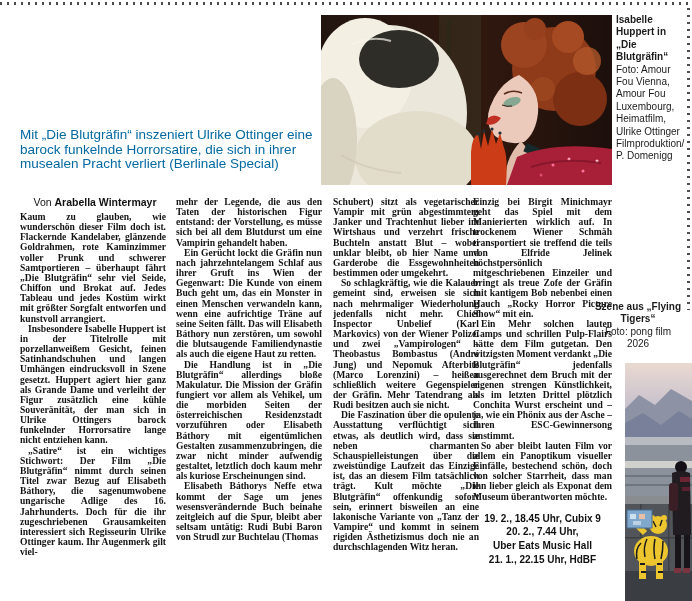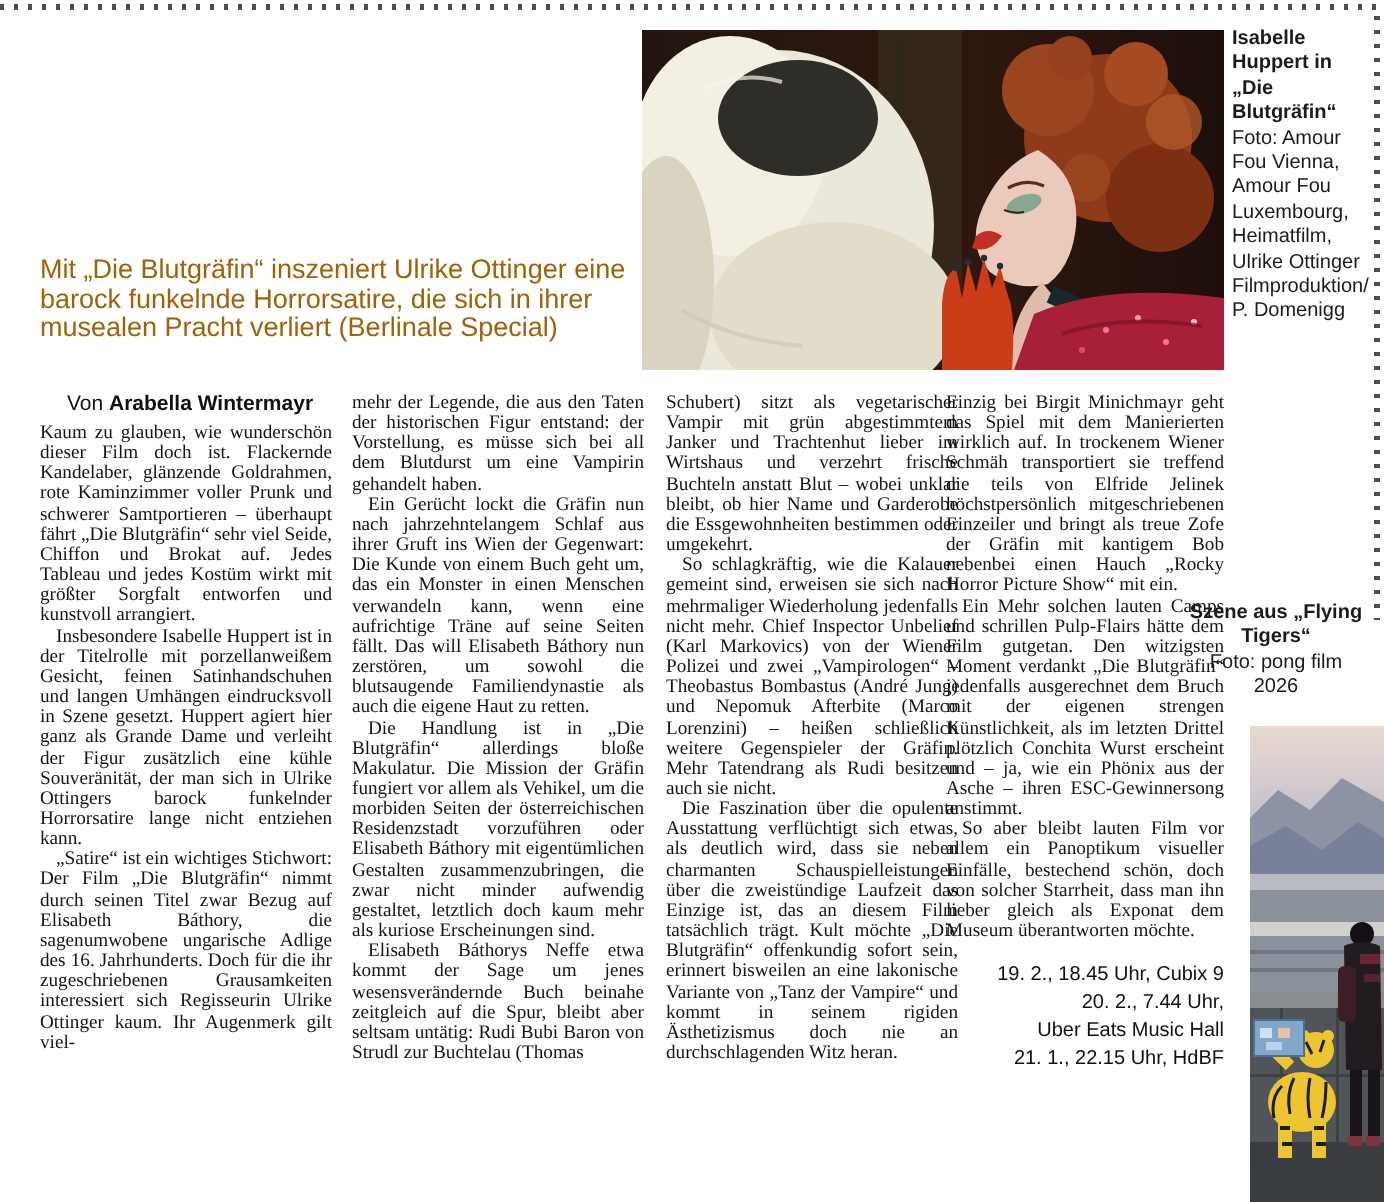--- a/index.html
+++ b/index.html
@@ -7,36 +7,36 @@
         font-family:"Liberation Sans",sans-serif;color:#1a1a1a;}
   .dots-top{position:absolute;left:0;top:2px;width:692px;height:2.5px;
         background-image:repeating-linear-gradient(to right,#4c4c4c 0 2px,transparent 2px 7px);}
   .dots-right{position:absolute;left:687px;top:8px;width:2.5px;height:302px;
         background-image:repeating-linear-gradient(to bottom,#4c4c4c 0 2px,transparent 2px 7px);}
 
   .headline{position:absolute;left:20px;top:24px;width:304px;
         font-family:"DejaVu Serif",serif;font-weight:600;font-size:30px;line-height:1.12;
         letter-spacing:-0.6px;color:#171717;}
   .subhead{position:absolute;left:20px;top:128px;width:302px;
-        font-size:13.5px;line-height:1.09;color:#a16207;}
+        font-size:13.5px;line-height:1.09;color:#0369a1;}
   .byline{position:absolute;left:20px;top:196px;width:150px;font-size:10.5px;color:#111;text-align:center;}
   .byline b{font-weight:700;}
 
   .col{position:absolute;width:146px;font-family:"Liberation Serif",serif;
         font-size:9.6px;line-height:1.06;text-align:justify;color:#141414;
-        overflow:hidden;hyphens:auto;-webkit-hyphens:auto;}
+        overflow:hidden;hyphens:auto;font-weight:bold;-webkit-hyphens:auto;}
   .col p{margin:0;}
   .col p.ind{text-indent:8px;}
   #col1{left:20px;top:212px;height:389px;}
   #col2{left:176px;top:197px;height:404px;}
   #col3{left:333px;top:197px;height:404px;}
   #col4{left:473px;top:197px;width:139px;height:404px;}
 
   .screenings{margin-top:10px;font-family:"Liberation Sans",sans-serif;
-        font-size:10px;line-height:1.38;text-align:right;color:#111;}
+        font-size:10px;line-height:1.38;text-align:center;color:#111;}
 
   .photo{position:absolute;overflow:hidden;}
   #photo-portrait{left:321px;top:15px;width:291px;height:170px;}
   #photo-scene{left:625px;top:363px;width:67px;height:238px;}
   .photo svg{display:block;width:100%;height:100%;}
 
   .caption{font-size:10px;line-height:1.24;color:#1b1b1b;}
   #caption-portrait{position:absolute;left:616px;top:14px;width:70px;}
   #caption-scene{position:absolute;left:594px;top:301px;width:88px;text-align:center;}
   .caption .cap-bold{font-weight:700;}

